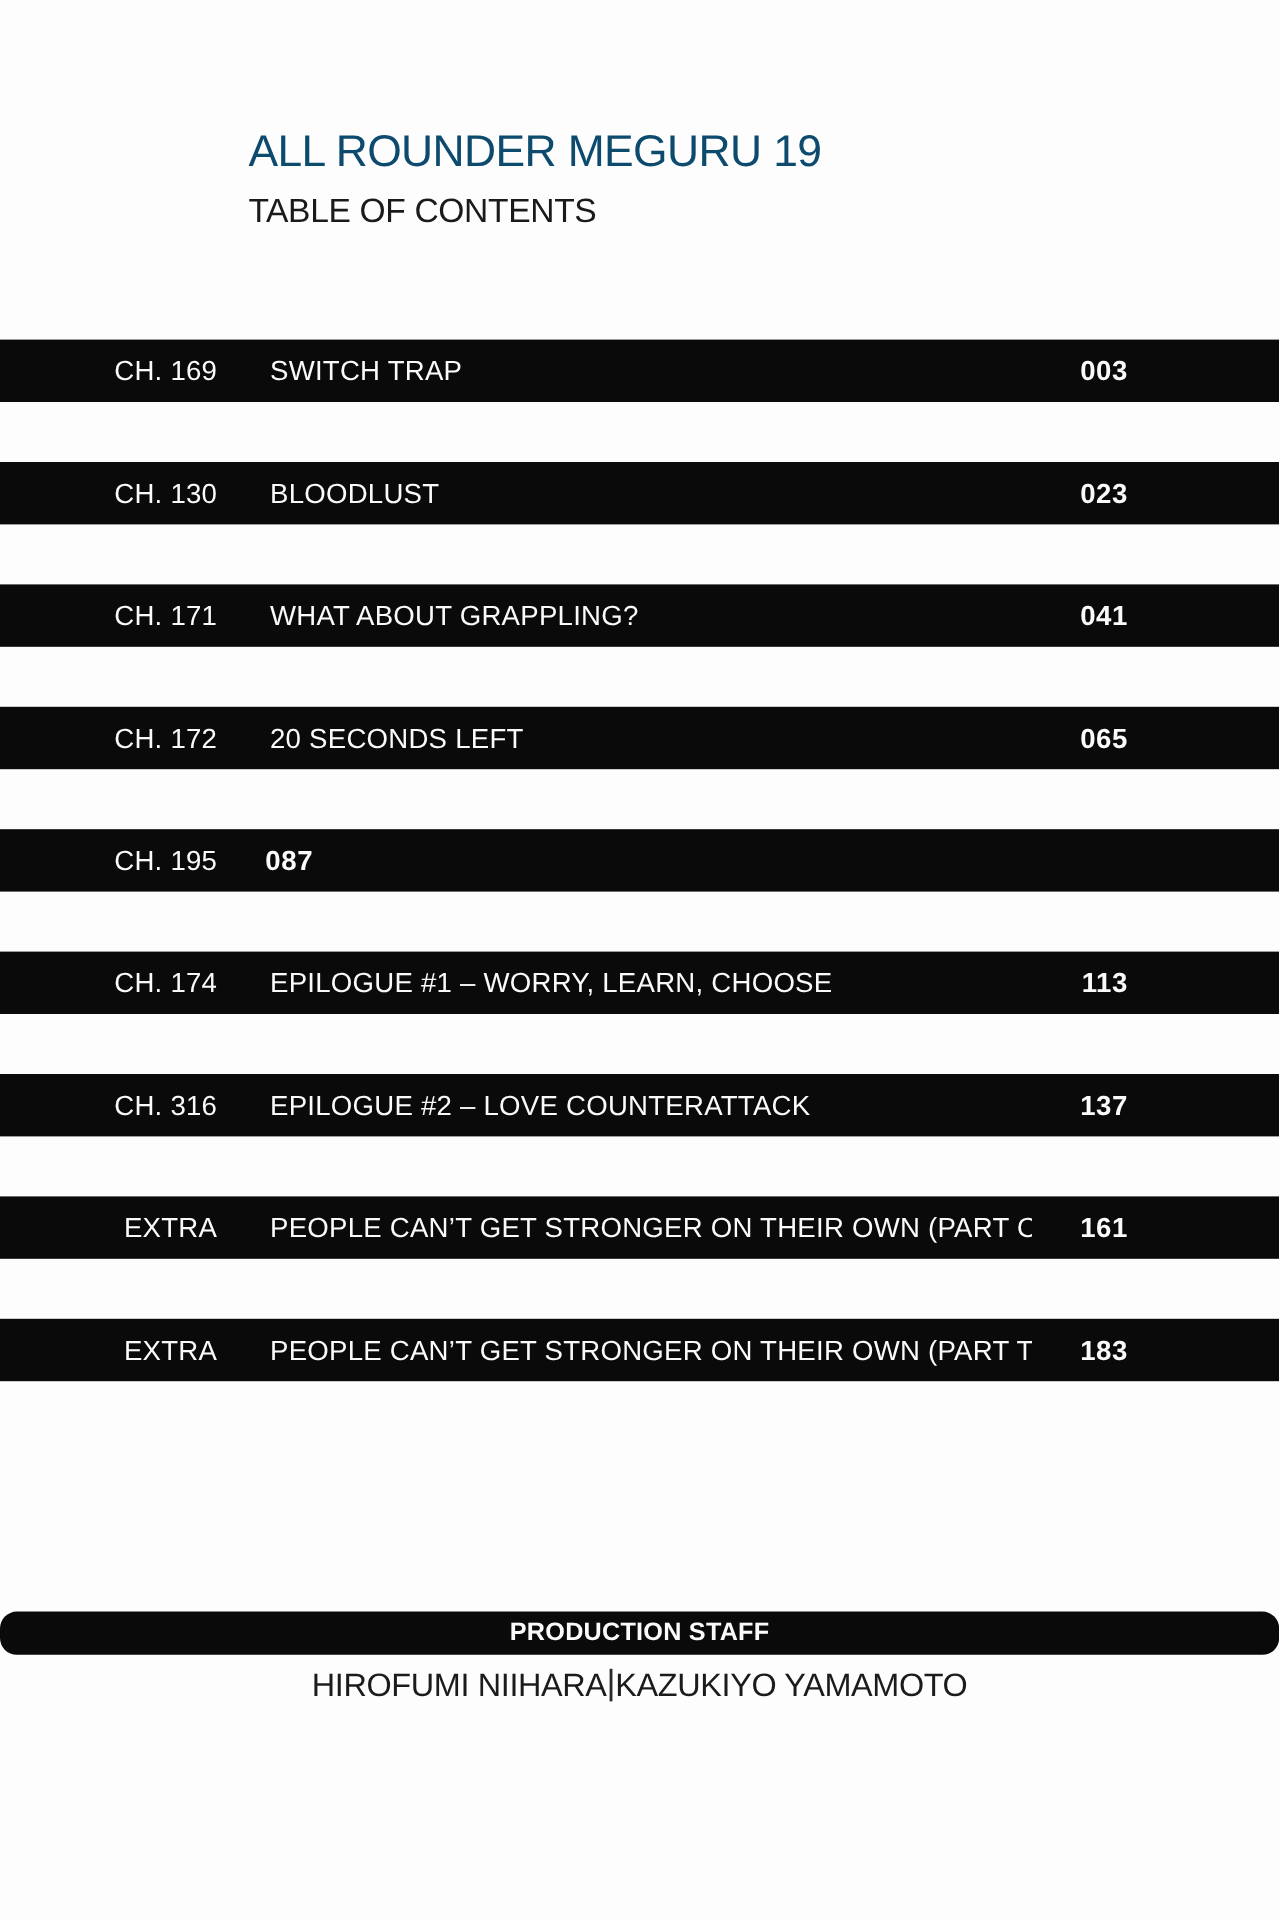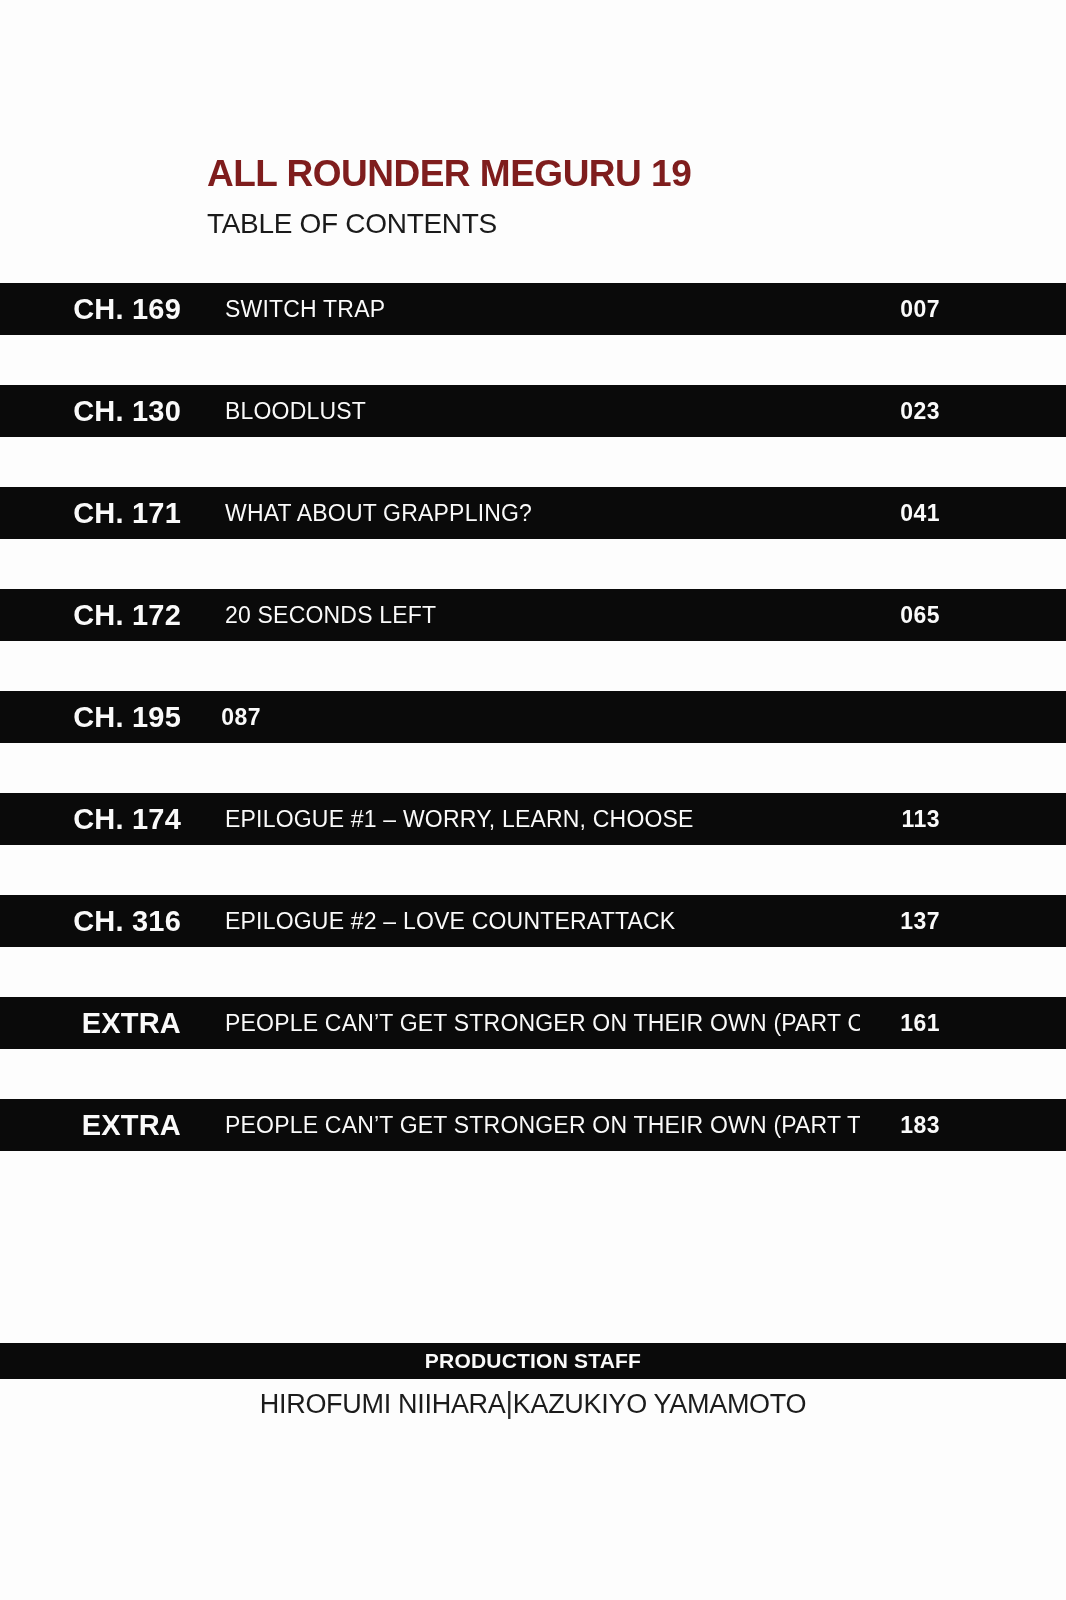--- a/index.html
+++ b/index.html
@@ -15,26 +15,25 @@
     font-family: "Liberation Sans", sans-serif;
     overflow: hidden;
   }
   .header {
     position: absolute;
     left: 207px;
     top: 101px;
   }
   .header .title-line1 {
     font-size: 37px;
-    font-weight: 700;
+    font-weight: 400;
     letter-spacing: -0.5px;
-    color: #7f1d1d;
+    color: #0c4a6e;
     line-height: 50px;
     white-space: nowrap;
-    margin-top: 48px;
   }
   .header .title-line2 {
     font-size: 28px;
     font-weight: 400;
     letter-spacing: -0.3px;
     color: #1a1a1a;
     line-height: 50px;
     white-space: nowrap;
   }
   .toc {
@@ -48,22 +47,22 @@
     margin-bottom: 50px;
     background: #0a0a0a;
     color: #fafafa;
     display: flex;
     align-items: center;
   }
   .toc-label {
     flex: 0 0 181px;
     width: 181px;
     text-align: right;
-    font-size: 29px;
-    font-weight: 700;
+    font-size: 23px;
+    font-weight: 400;
     letter-spacing: 0.2px;
     white-space: nowrap;
   }
   .toc-title {
     flex: 1 1 auto;
     margin-left: 44px;
     font-size: 23px;
     font-weight: 400;
     letter-spacing: 0.2px;
     white-space: nowrap;
@@ -81,20 +80,21 @@
   .staff-bar {
     position: absolute;
     top: 1343px;
     left: 0;
     right: 0;
     height: 36px;
     background: #0a0a0a;
     display: flex;
     align-items: center;
     justify-content: center;
+    border-radius: 14px;
   }
   .staff-bar .staff-heading {
     color: #fafafa;
     font-size: 21px;
     font-weight: 700;
     letter-spacing: 0.2px;
   }
   .staff-names {
     position: absolute;
     top: 1388px;
@@ -123,21 +123,21 @@
 
   <div class="header">
     <div class="title-line1">ALL ROUNDER MEGURU 19</div>
     <div class="title-line2">TABLE OF CONTENTS</div>
   </div>
 
   <div class="toc" id="toc-list">
     <div class="toc-row">
       <span class="toc-label">CH. 169</span>
       <span class="toc-title">SWITCH TRAP</span>
-      <span class="toc-page">007</span>
+      <span class="toc-page">003</span>
     </div>
 
     <div class="toc-row">
       <span class="toc-label">CH. 130</span>
       <span class="toc-title">BLOODLUST</span>
       <span class="toc-page">023</span>
     </div>
 
     <div class="toc-row">
       <span class="toc-label">CH. 171</span>

